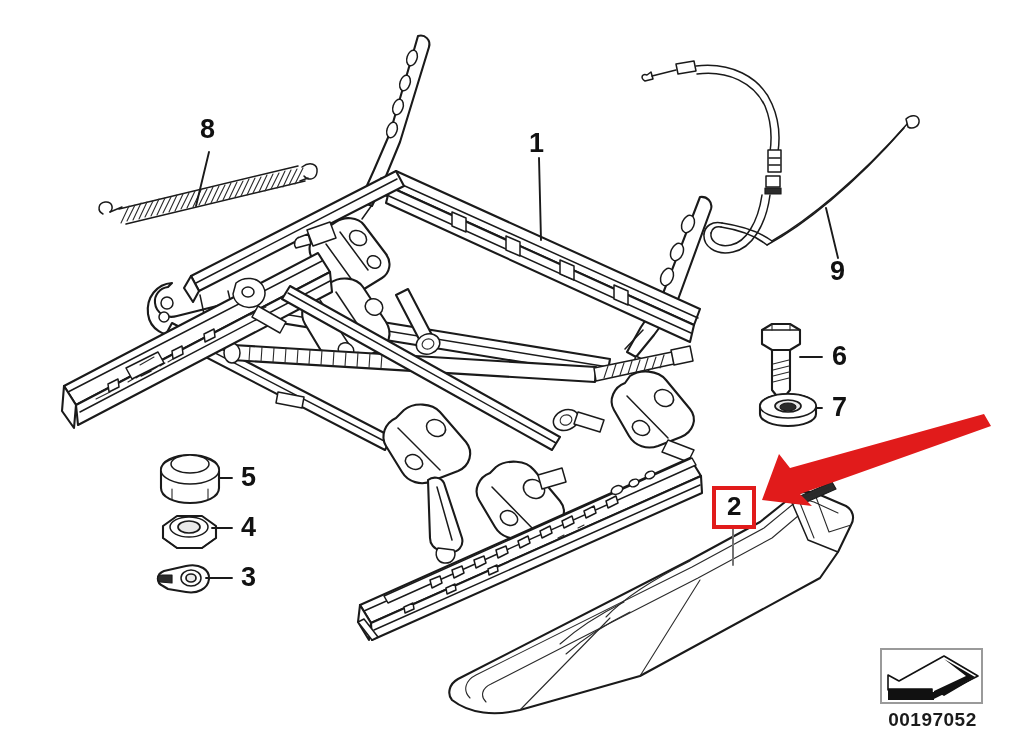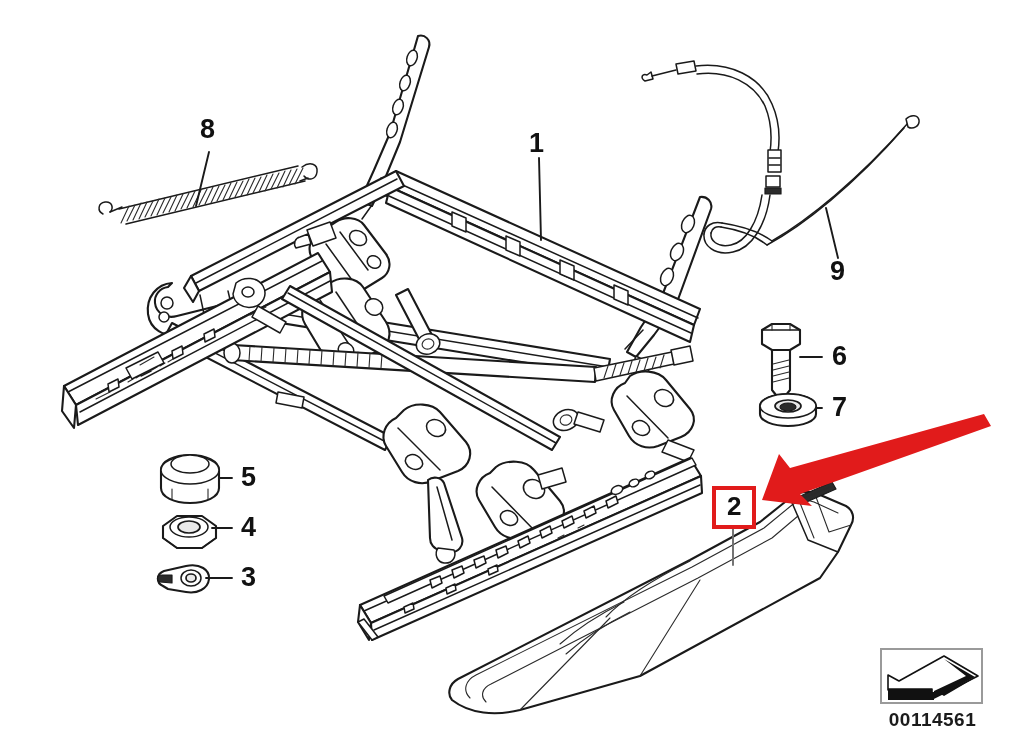--- a/index.html
+++ b/index.html
@@ -502,16 +502,16 @@
 
   <div id="plate">
     <div class="frame">
       <svg viewBox="0 0 103 56" width="103" height="56">
         <path fill="#111111" stroke="none" d="M6 42 L6 26 L16 32 L62 6 L96 26 L62 46 L52 40 L52 50 L6 50 Z"></path>
         <path fill="#ffffff" stroke="#111111" stroke-width="1.6" stroke-linejoin="round" d="M6 40 L6 25 L17 31 L62 6 L96 26 L50 49 L50 39 L6 39 Z"></path>
         <path fill="#111111" stroke="none" d="M6 42 L52 42 L52 50 L6 50 Z"></path>
         <path fill="#111111" stroke="none" d="M62 9 L93 27 L52 48 L52 41 L84 26 Z"></path>
       </svg>
     </div>
-    <div class="pn">00114561</div>
+    <div class="pn">00197052</div>
   </div>
 
 </div>
 
 </body></html>

